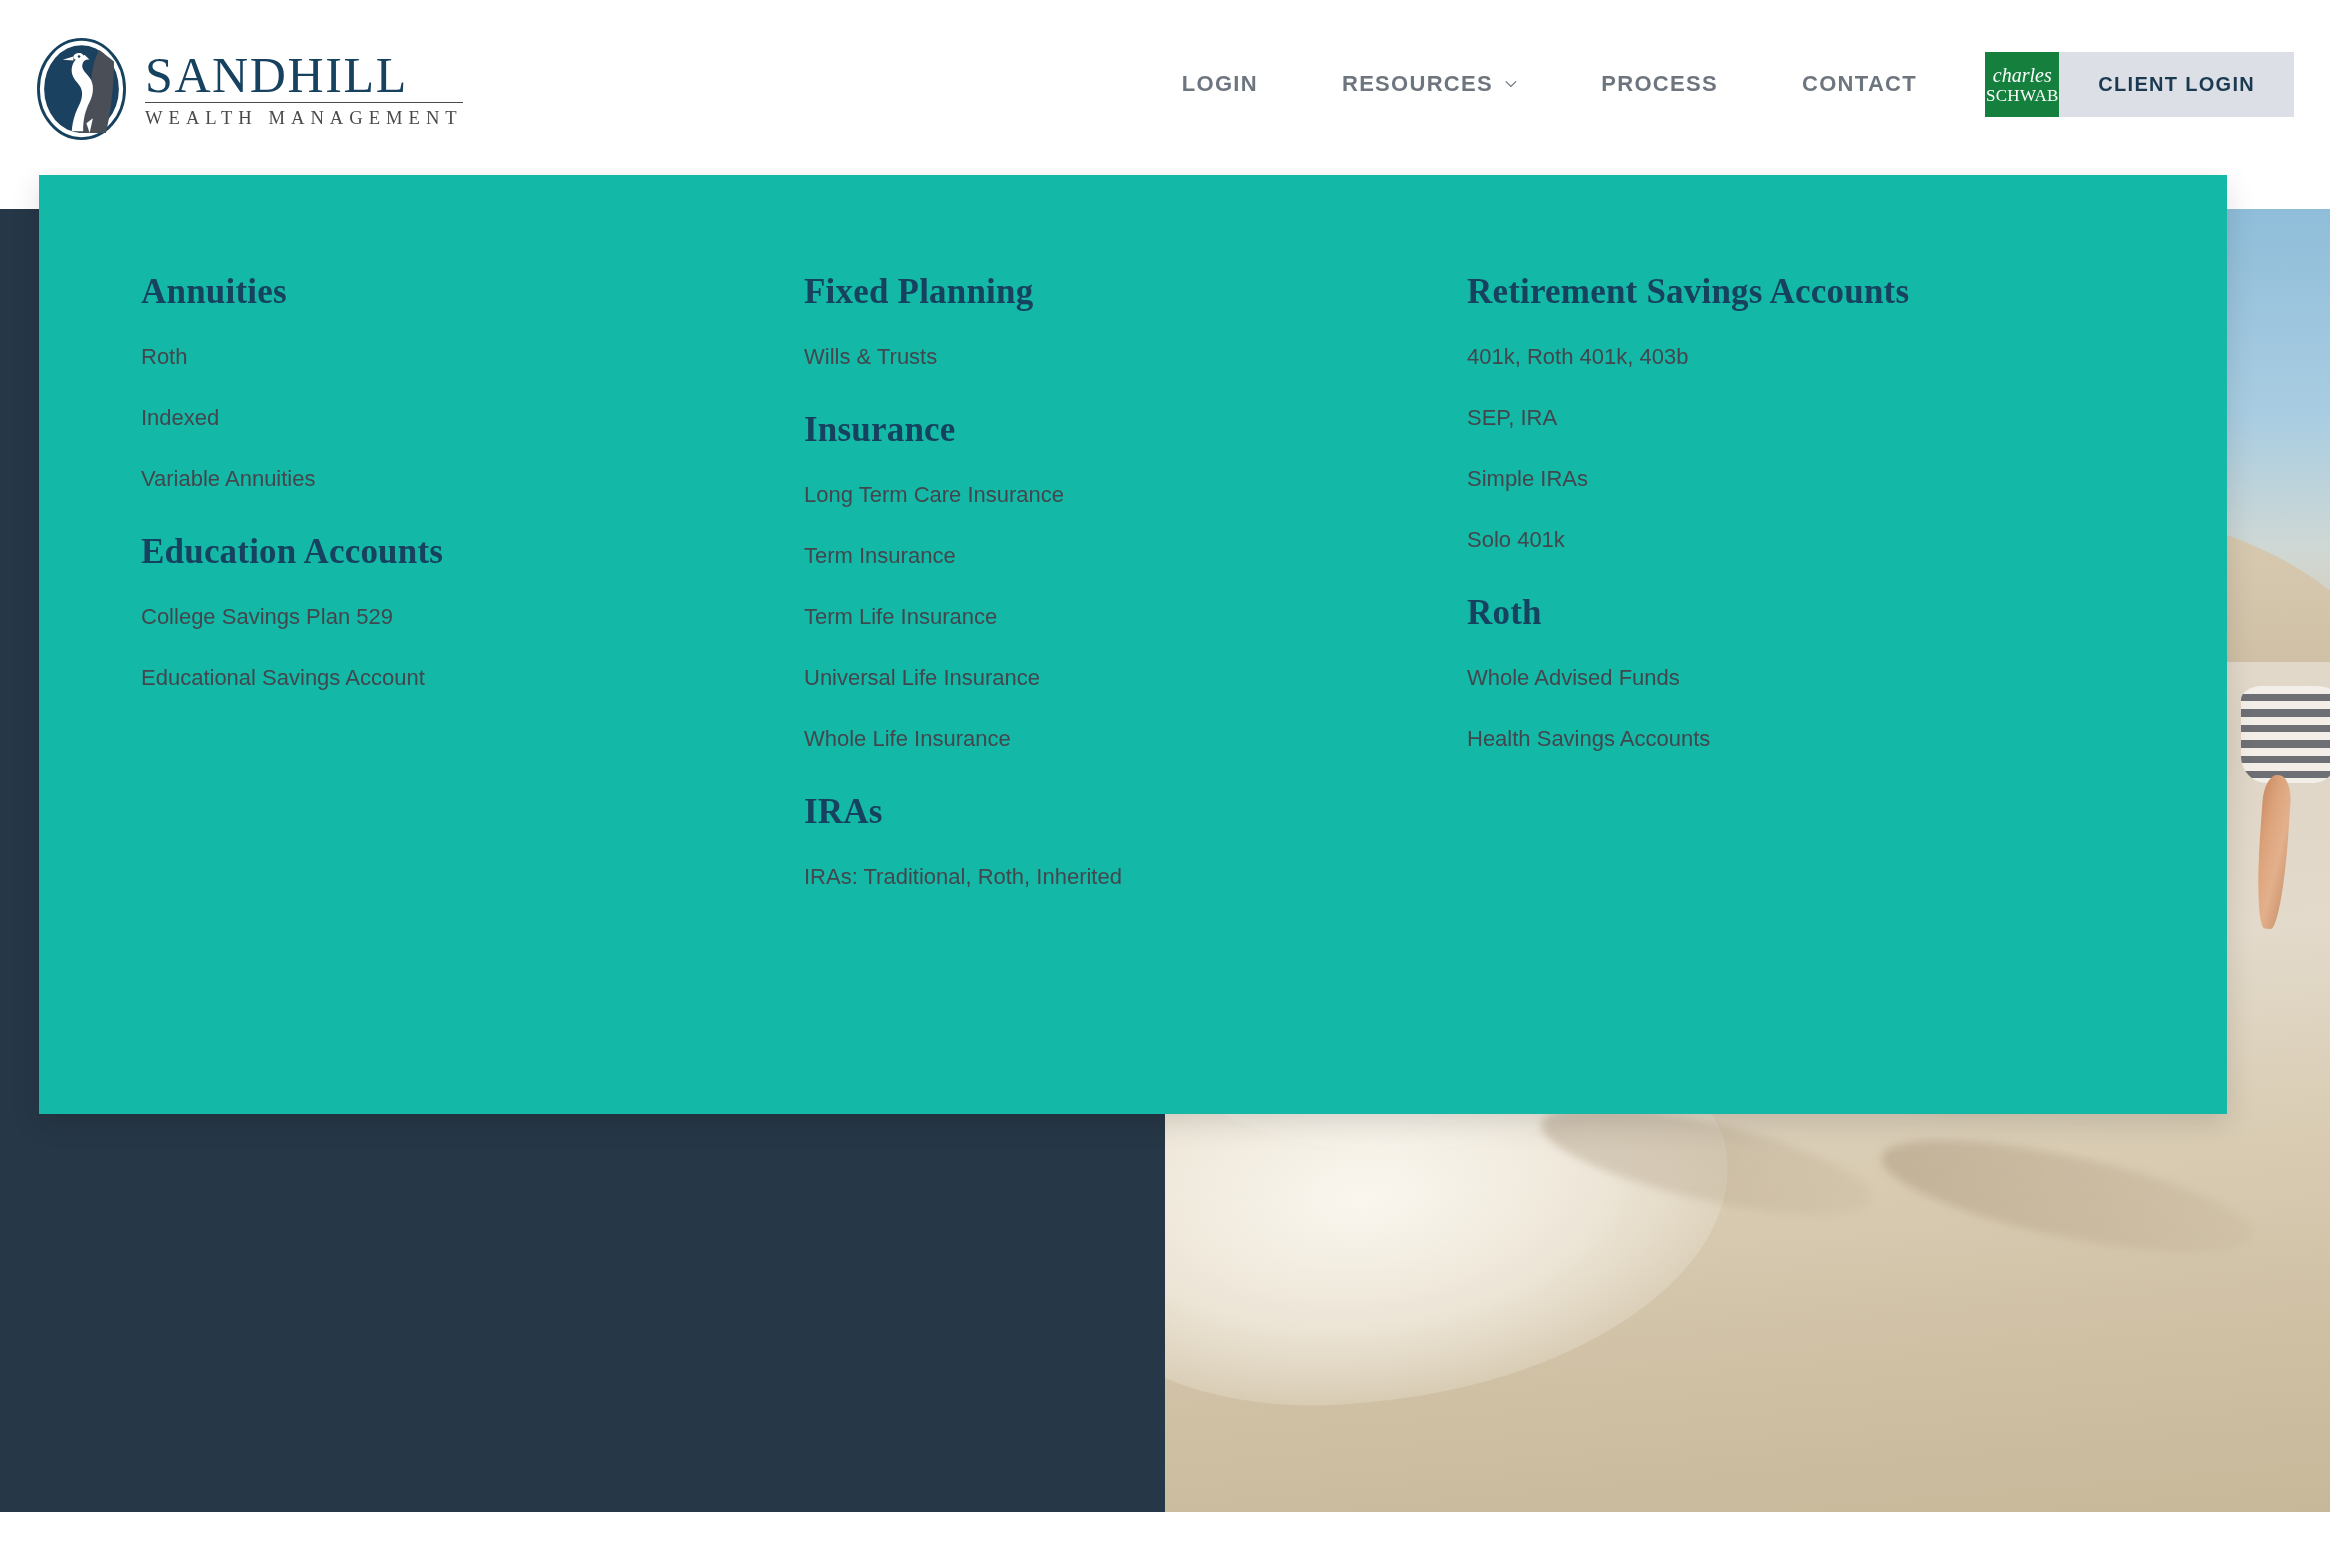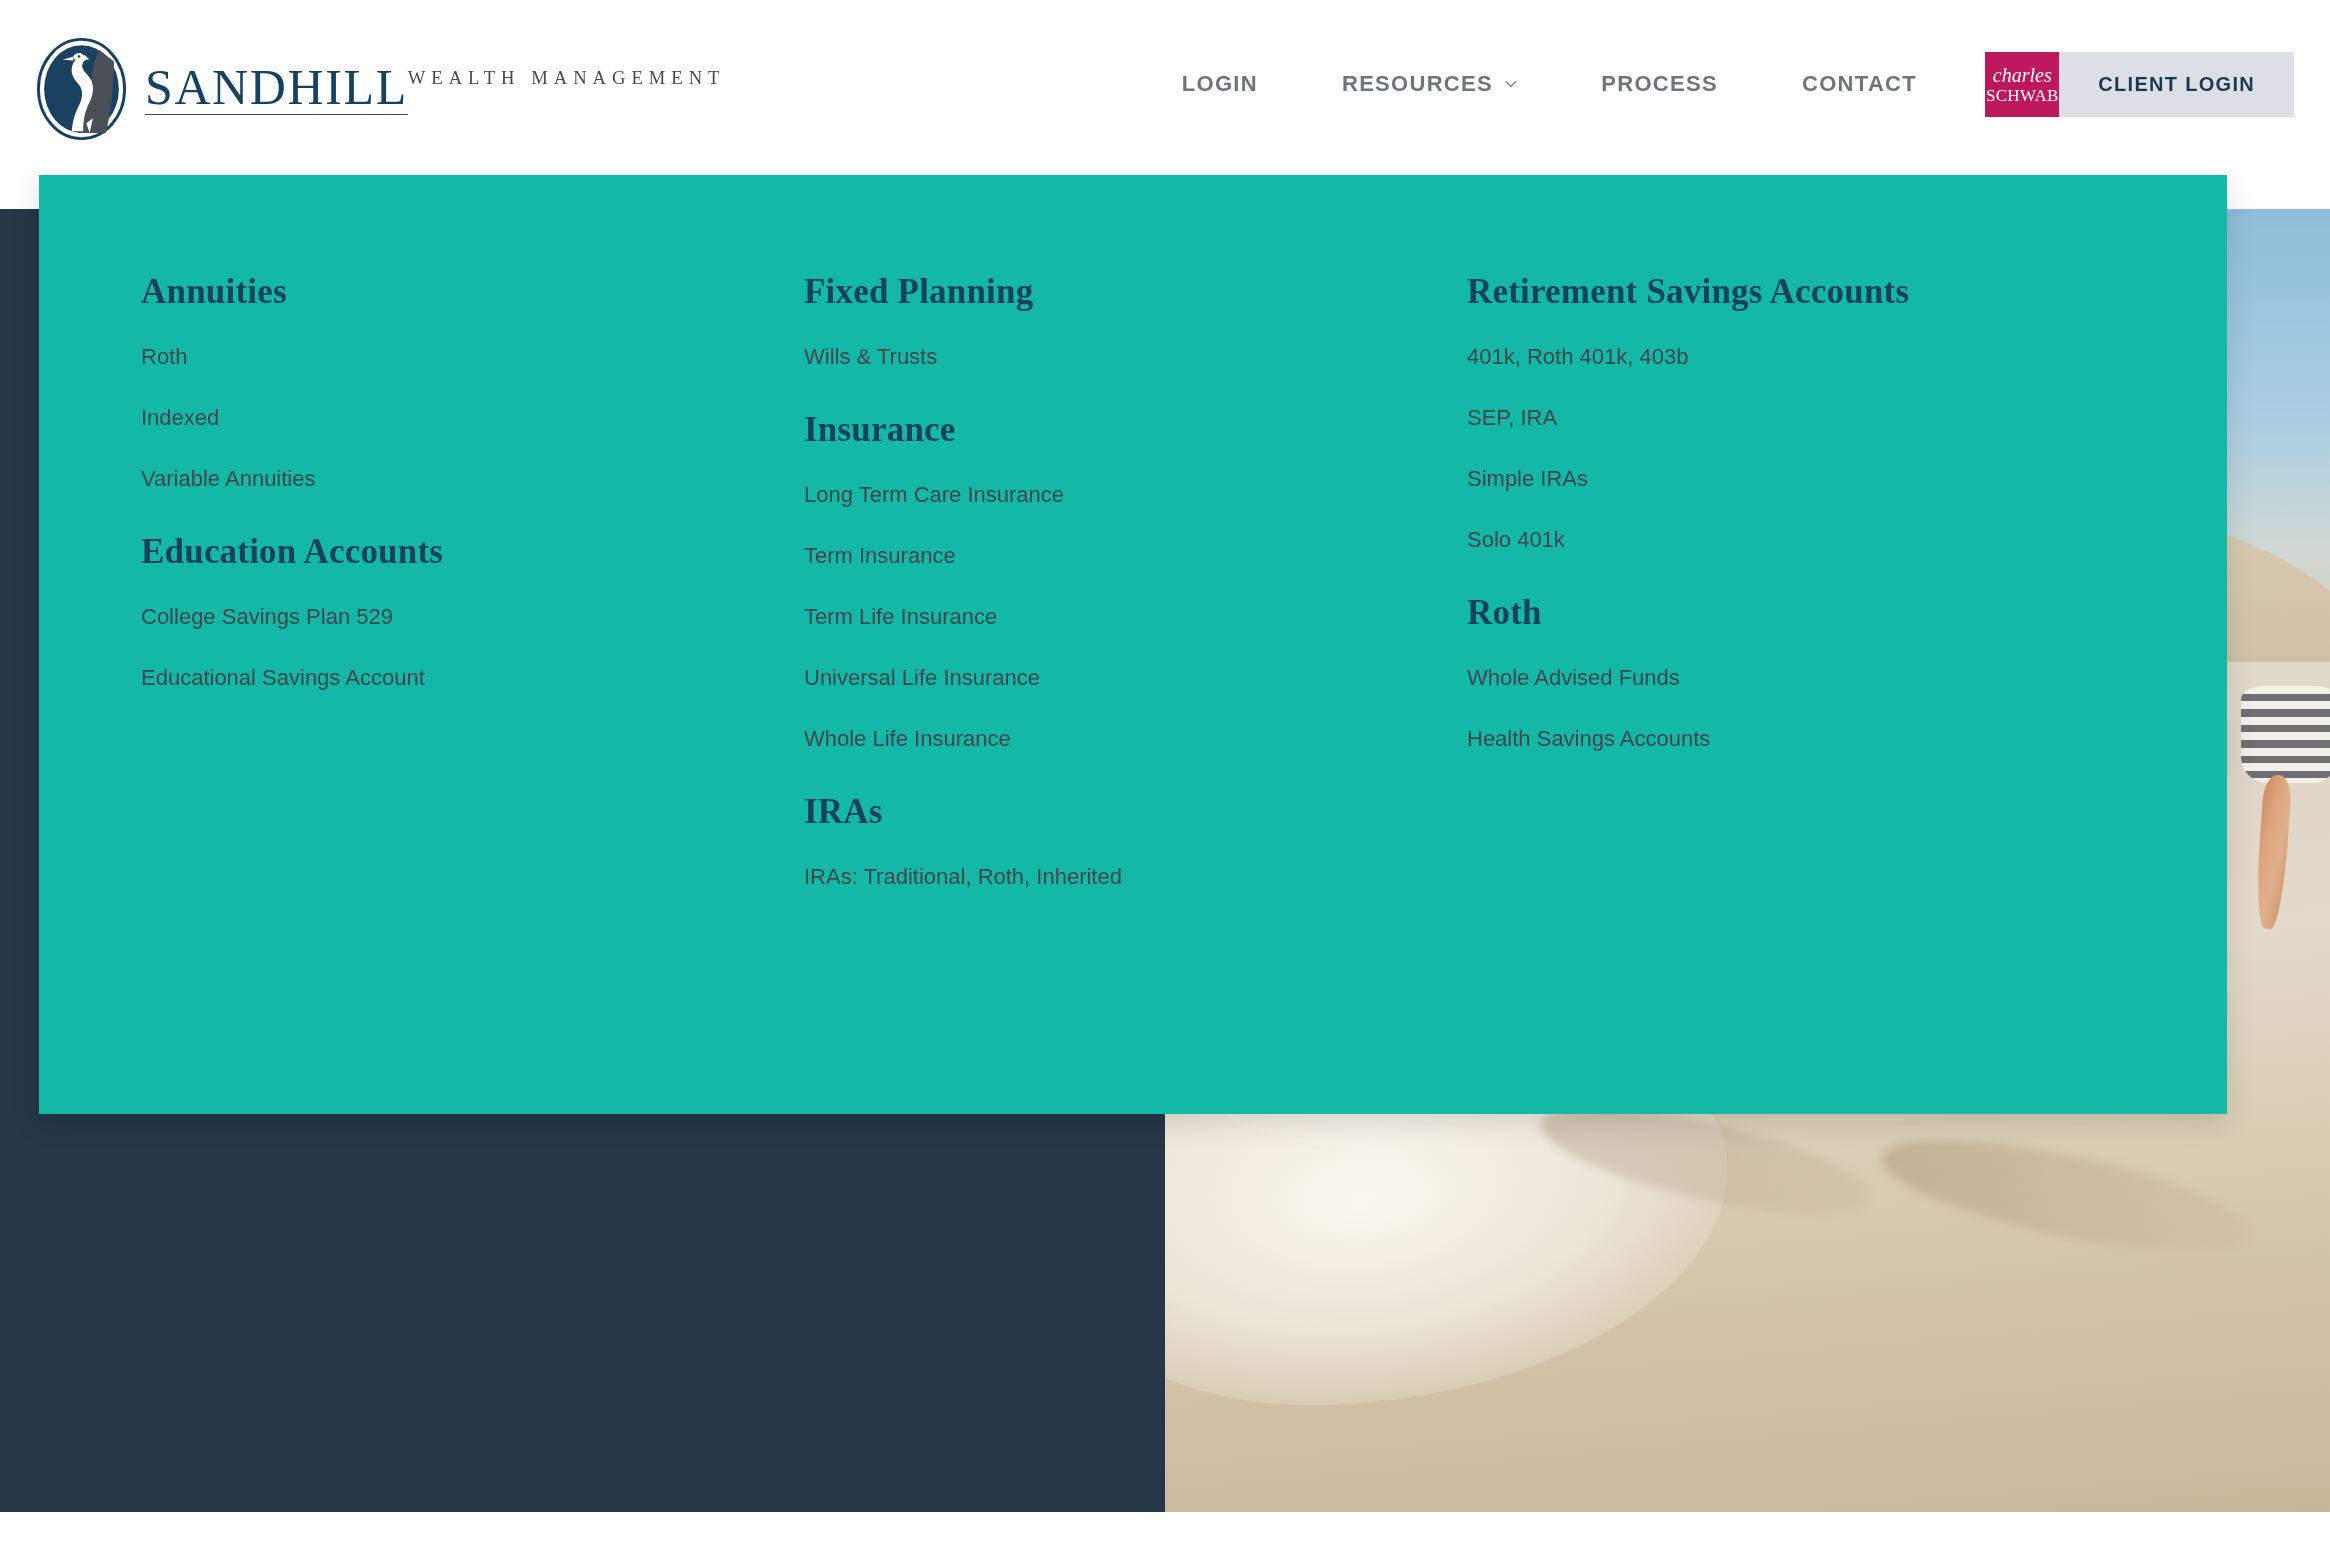--- a/index.html
+++ b/index.html
@@ -78,21 +78,21 @@
     border-radius: 22% 22% 26% 26% / 14% 14% 28% 28%;
   }
 
   
   .header {
     position: absolute; left: 0; top: 0; width: 2330px; height: 168px;
     background: #ffffff; z-index: 30;
   }
   .logo-wrap { position: absolute; left: 36px; top: 37px; display: flex; align-items: center; gap: 18px; }
   .logo-mark { width: 91px; height: 104px; display: block; }
-  .logo-text { display: flex; flex-direction: row; }
+  .logo-text { display: flex; flex-direction: column; }
   .logo-word {
     font-family: "Liberation Serif", serif;
     font-size: 50px; letter-spacing: 1.6px; color: #16425F; line-height: 0.96;
     padding-bottom: 3.2px;
     border-bottom: 1.6px solid #4a4a4a;
   }
   .logo-sub {
     font-family: "Liberation Serif", serif;
     font-size: 18.6px; letter-spacing: 6px; color: #4a4a4a; margin-top: 5.7px; line-height: 1;
   }
@@ -103,21 +103,21 @@
     padding: 0 42px; cursor: pointer; white-space: nowrap;
     display: flex; align-items: center; gap: 10.5px;
   }
   .chev { display: inline-block; width: 13.8px; height: 13.8px; }
 
   .schwab-group {
     position: absolute; right: 36px; top: 52px; display: flex; height: 65px;
     align-items: stretch;
   }
   .schwab-logo {
-    width: 74px; background: #be185d; color: #ffffff;
+    width: 74px; background: #15803d; color: #ffffff;
     display: flex; flex-direction: column; align-items: center; justify-content: center;
     font-family: "Liberation Serif", serif; line-height: 1;
   }
   .schwab-charles { font-style: italic; font-size: 20px; letter-spacing: 0px; }
   .schwab-schwab { font-size: 17px; letter-spacing: 0.3px; margin-top: 2.4px; }
   .client-login {
     background: #DCDFE6; color: #1b3a52;
     display: flex; align-items: center; justify-content: center;
     padding: 16px 39px; font-size: 20px; font-weight: bold; letter-spacing: 1.3px;
     cursor: pointer; white-space: nowrap;

